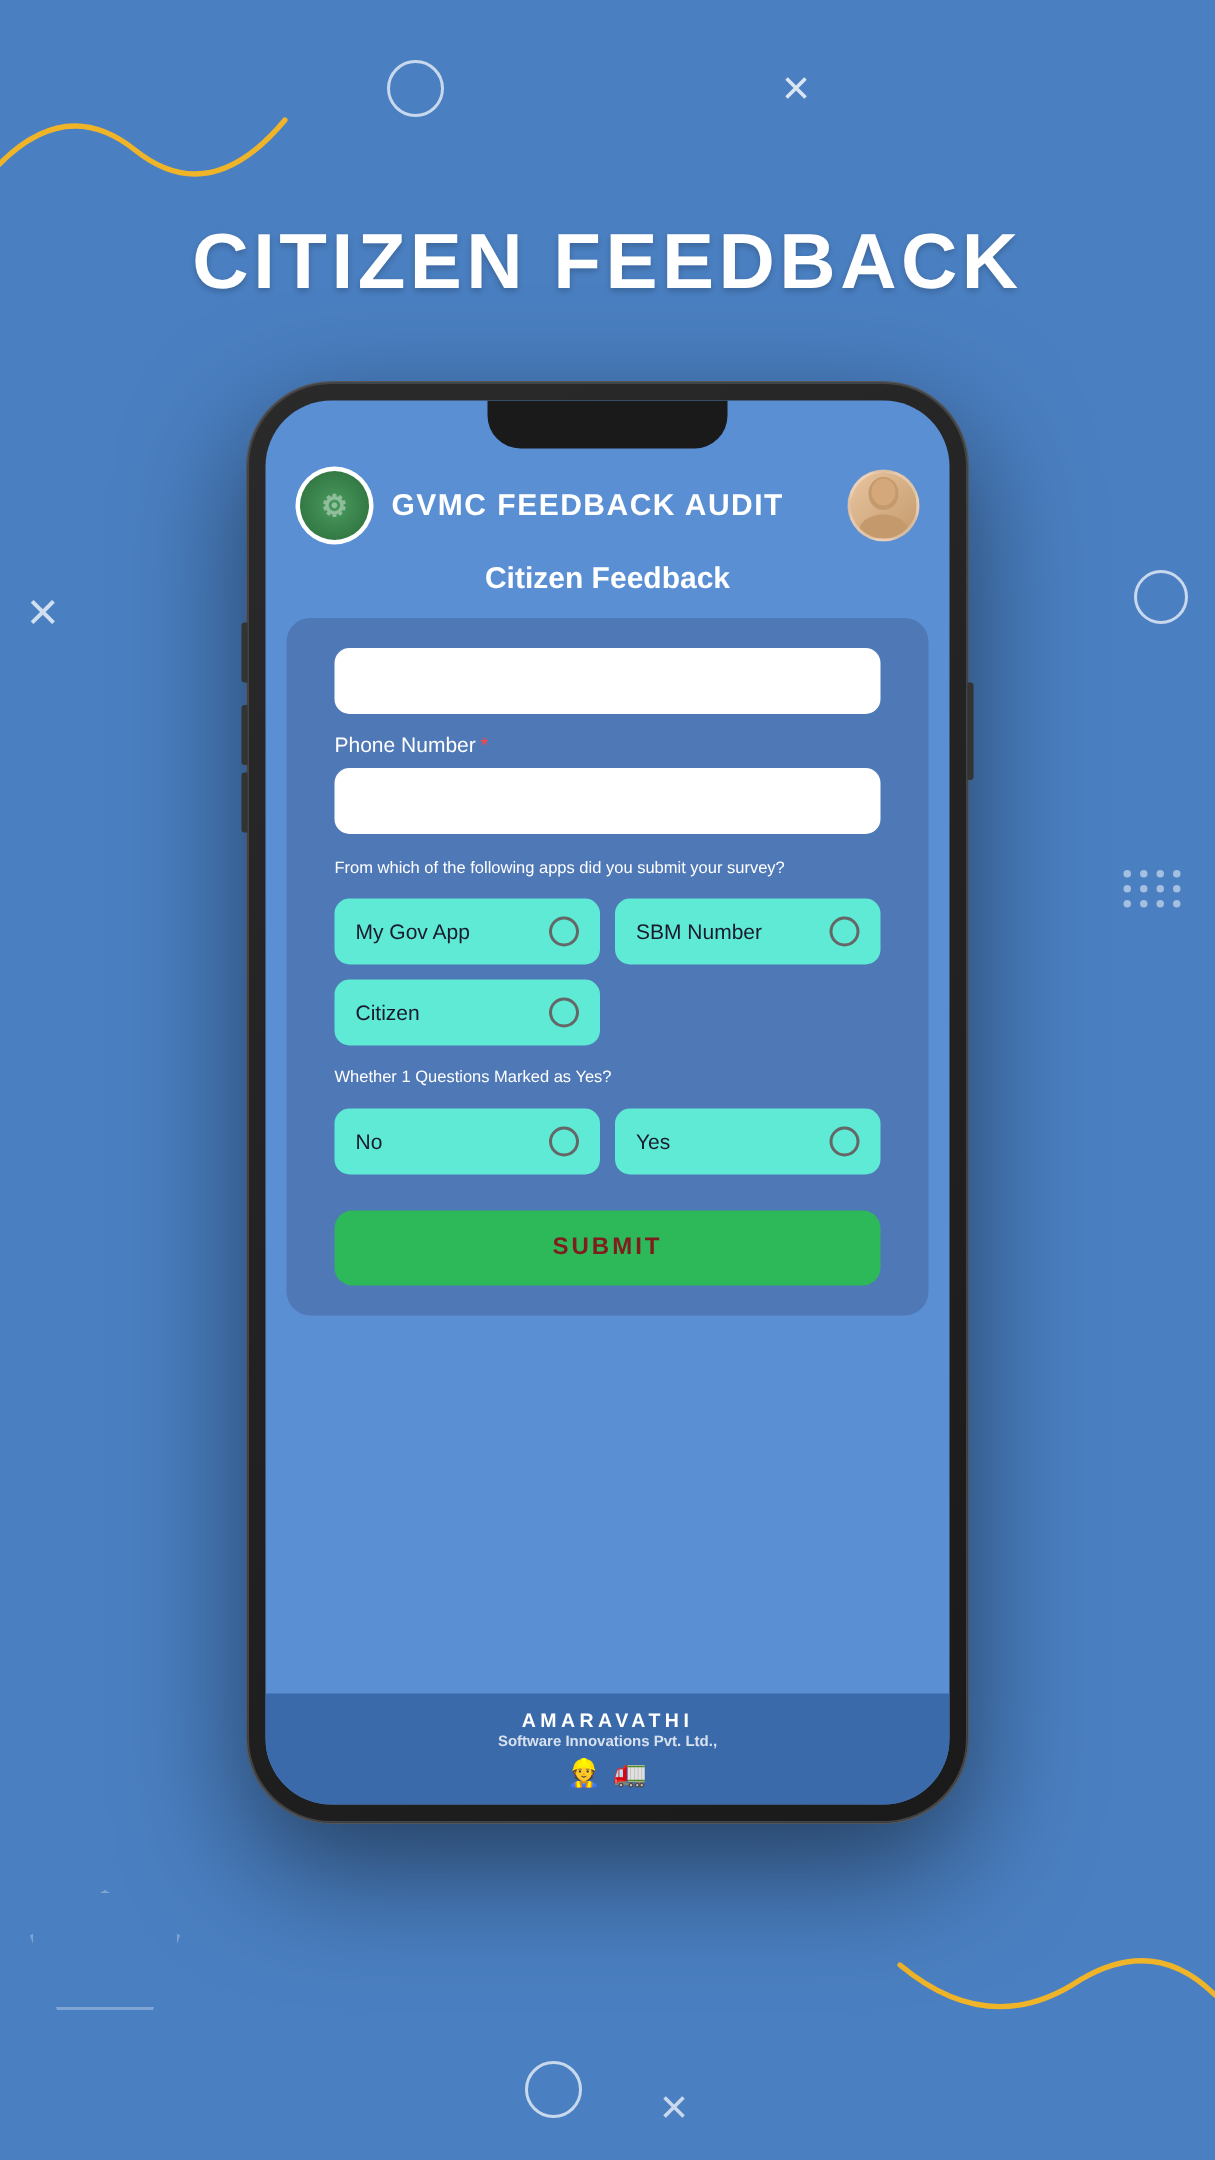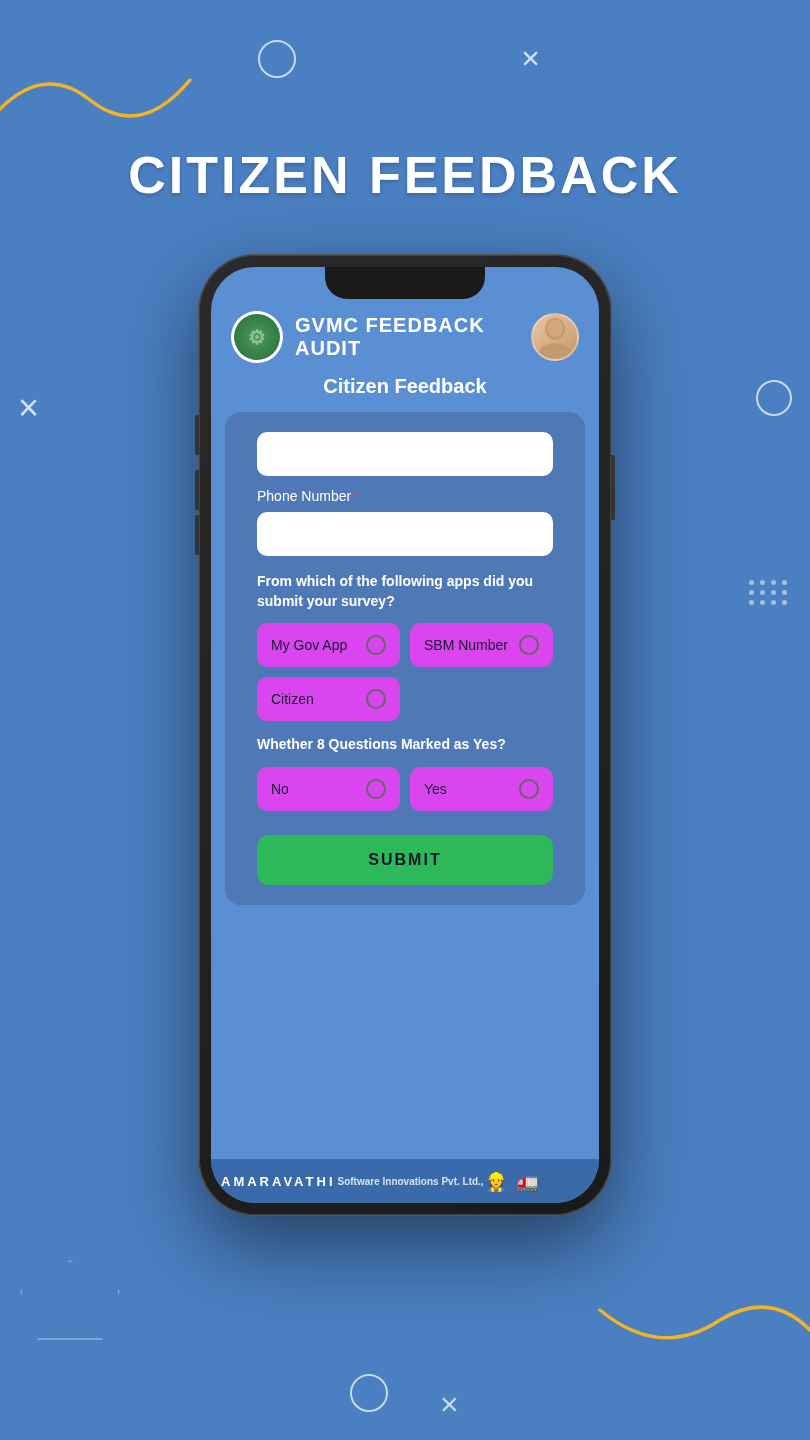--- a/index.html
+++ b/index.html
@@ -74,21 +74,21 @@
       width: 100%;
       text-shadow: 0 2px 4px rgba(0,0,0,0.2);
     }
 
     
     .phone-wrapper {
       position: absolute;
       top: 255px;
       left: 50%;
       transform: translateX(-50%);
-      width: 412px;
+      width: 480px;
       height: 960px;
     }
 
     .phone-outer {
       width: 100%;
       height: 100%;
       background: linear-gradient(145deg, #2a2a2a, #1a1a1a);
       border-radius: 56px;
       padding: 12px;
       box-shadow:
@@ -243,36 +243,36 @@
       margin-bottom: 8px;
     }
 
     .required-star {
       color: #ff4444;
       margin-left: 3px;
     }
 
     .question-label {
       color: white;
-      font-size: 14px;
-      font-weight: 700;
+      font-size: 11px;
+      font-weight: 400;
       margin-bottom: 12px;
       margin-top: 4px;
       line-height: 1.4;
     }
 
     .radio-grid {
       display: grid;
       grid-template-columns: 1fr 1fr;
       gap: 10px;
       margin-bottom: 14px;
     }
 
     .radio-option {
-      background: #d946ef;
+      background: #5eead4;
       border-radius: 10px;
       padding: 12px 14px;
       display: flex;
       align-items: center;
       justify-content: space-between;
       cursor: pointer;
     }
 
     .radio-option-label {
       font-size: 14px;
@@ -287,37 +287,37 @@
       border-radius: 50%;
       flex-shrink: 0;
     }
 
     .submit-btn {
       width: 100%;
       height: 50px;
       background: #2db85a;
       border: none;
       border-radius: 12px;
-      color: #0f172a;
+      color: #7f1d1d;
       font-size: 16px;
       font-weight: 800;
       letter-spacing: 2px;
       cursor: pointer;
       margin-top: 10px;
     }
 
     
     .app-footer {
       position: absolute;
       bottom: 0;
       width: 100%;
       background: #3a6aaa;
       padding: 10px;
       display: flex;
-      flex-direction: row;
+      flex-direction: column;
       align-items: center;
       gap: 2px;
     }
 
     .footer-brand {
       color: white;
       font-size: 13px;
       font-weight: 700;
       letter-spacing: 3px;
     }
@@ -433,21 +433,21 @@
               <span class="radio-option-label">SBM Number</span>
               <div class="radio-circle"></div>
             </div>
             <div class="radio-option">
               <span class="radio-option-label">Citizen</span>
               <div class="radio-circle"></div>
             </div>
           </div>
 
           
-          <div class="question-label">Whether 8 Questions Marked as Yes?</div>
+          <div class="question-label">Whether 1 Questions Marked as Yes?</div>
 
           
           <div class="radio-grid">
             <div class="radio-option">
               <span class="radio-option-label">No</span>
               <div class="radio-circle"></div>
             </div>
             <div class="radio-option">
               <span class="radio-option-label">Yes</span>
               <div class="radio-circle"></div>

